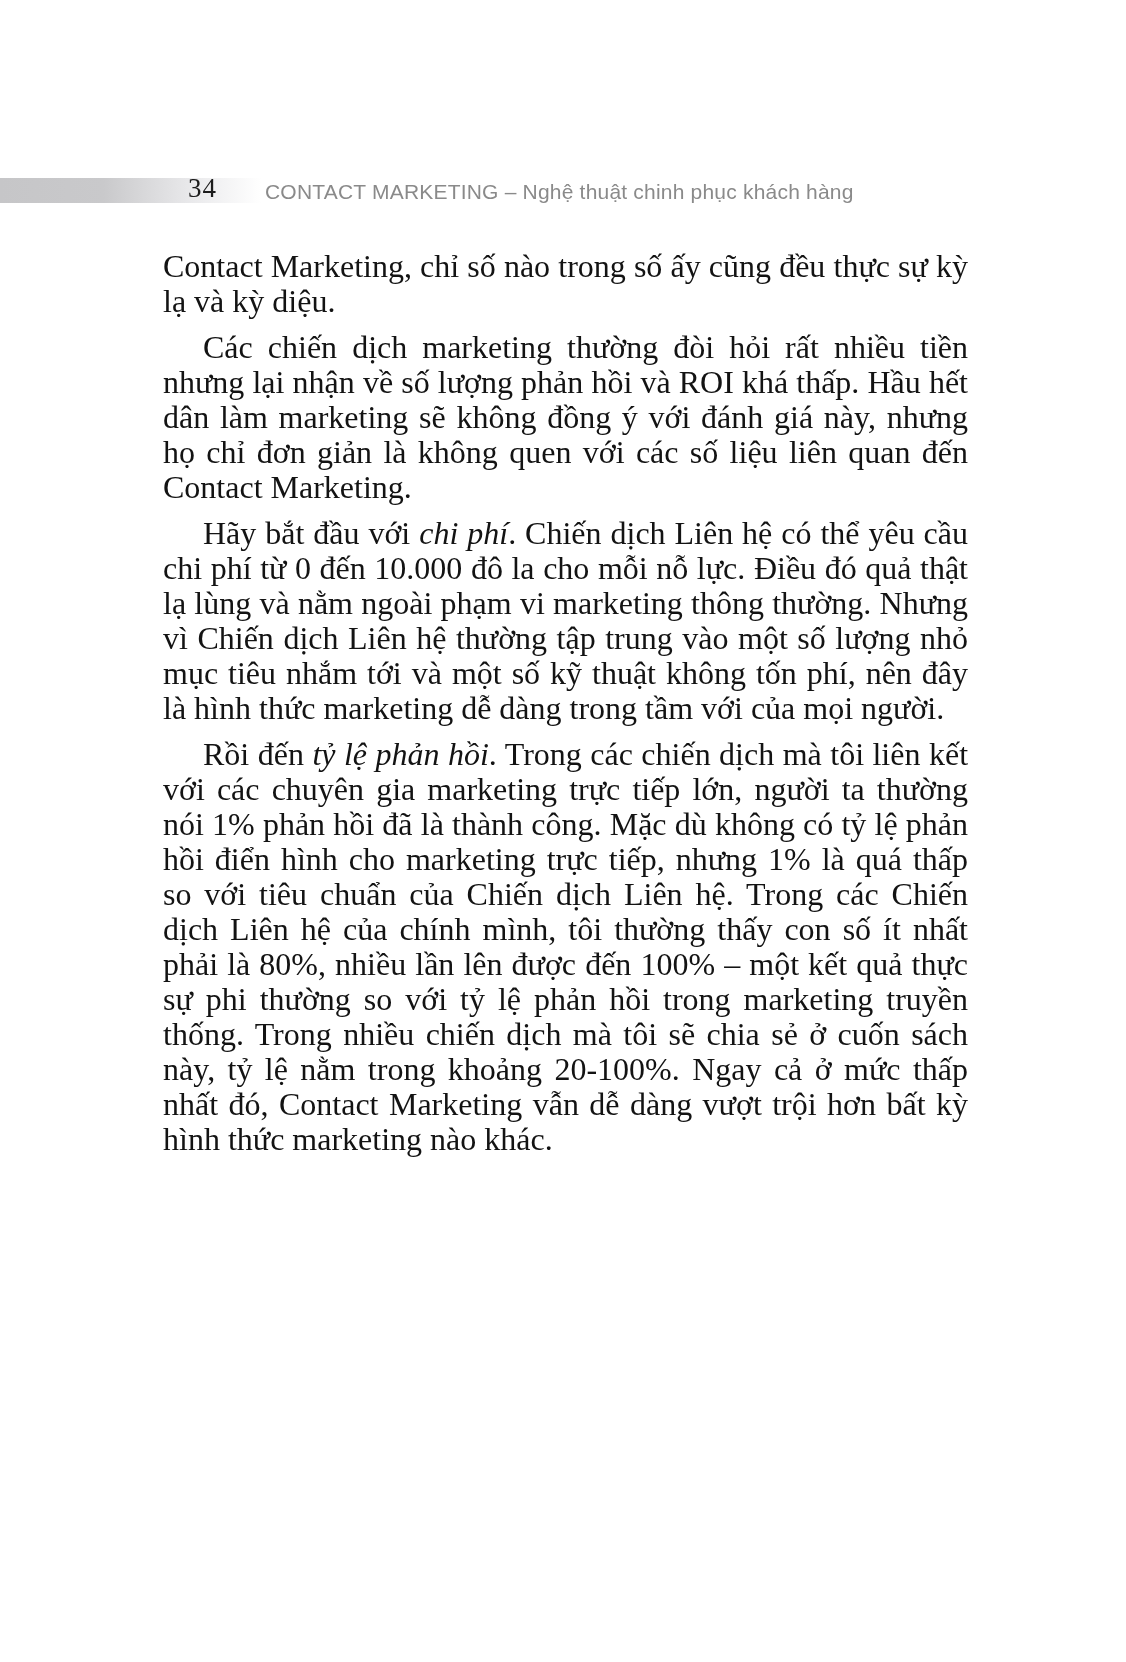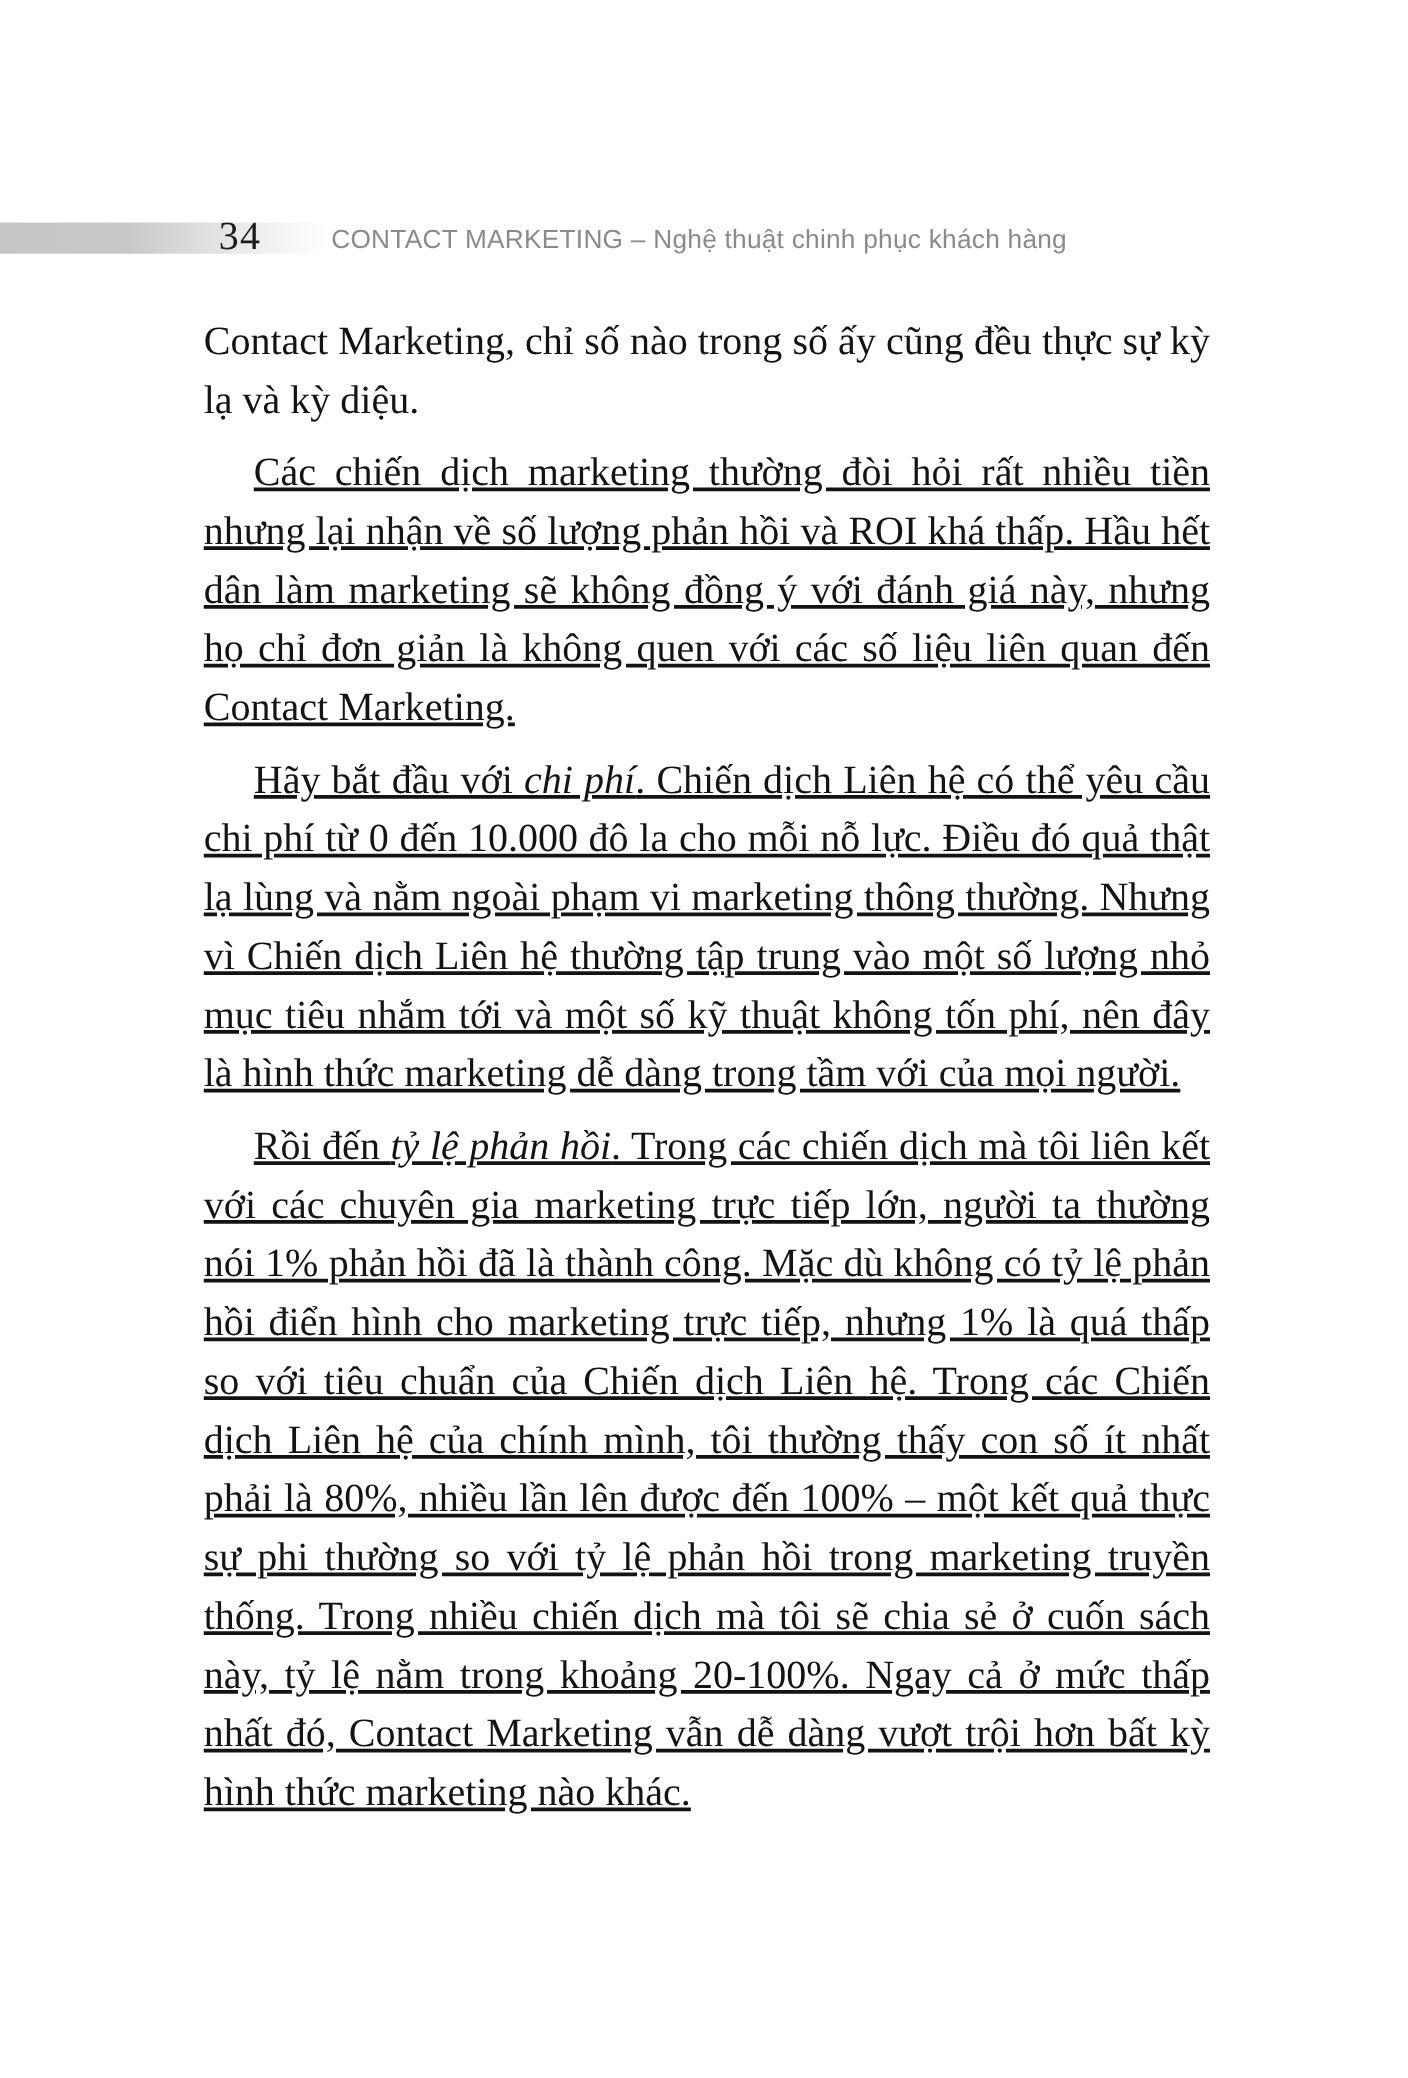--- a/index.html
+++ b/index.html
@@ -24,26 +24,26 @@
   .header-bar {
     position: absolute;
     left: 0;
     top: 178px;
     width: 272px;
     height: 25px;
     background: linear-gradient(to right, #c6c6c8 0%, #c9c9cb 38%, #e9e9eb 70%, #ffffff 96%);
   }
   .page-number {
     position: absolute;
-    left: 175px;
+    left: 188px;
     top: 172px;
     height: 32px;
     line-height: 32px;
     font-family: "Liberation Serif", serif;
-    font-size: 32px;
+    font-size: 27px;
     color: #1c1c1c;
     letter-spacing: 1px;
   }
   .running-title {
     position: absolute;
     left: 247px;
     top: 180px;
     height: 24px;
     line-height: 24px;
     font-family: "Liberation Sans", sans-serif;
@@ -55,31 +55,30 @@
   }
 
   
   .body-text {
     position: absolute;
     left: 163px;
     top: 249px;
     width: 805px;
     font-family: "Liberation Serif", serif;
     font-size: 32px;
-    line-height: 47px;
+    line-height: 35px;
     color: #131313;
     text-align: justify;
   }
   .body-text p {
     margin: 0 0 11px 0;
     padding: 0;
   }
   .body-text p.indent {
     text-indent: 40px;
-    text-decoration: underline;
   }
   .body-text em {
     font-style: italic;
   }
 </style>
 </head>
 <body>
 
 <div class="page">
 

